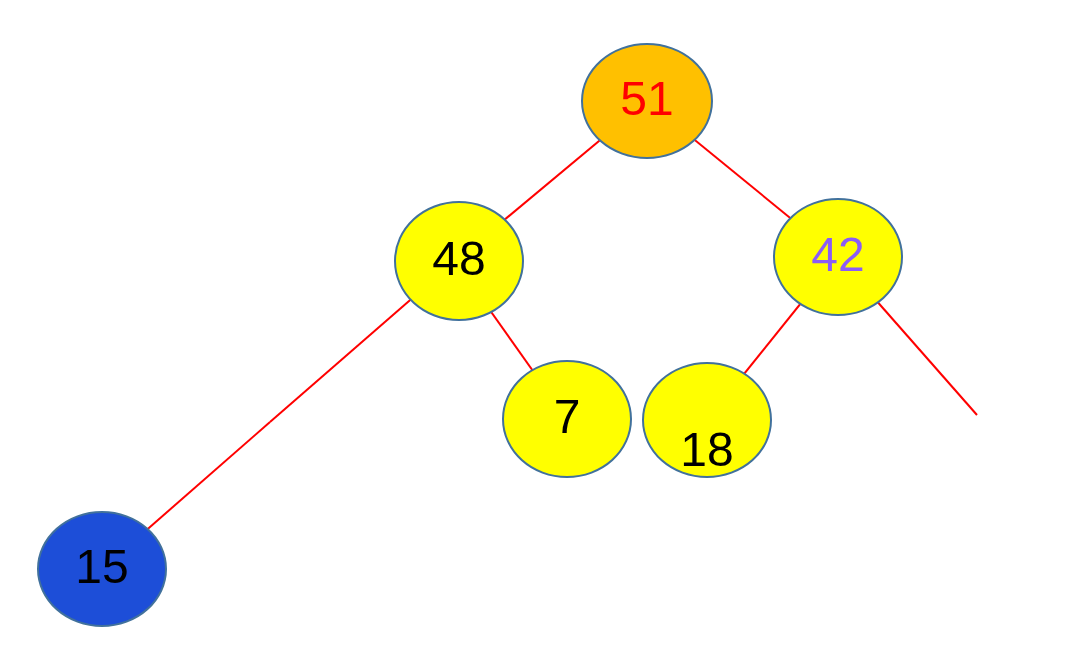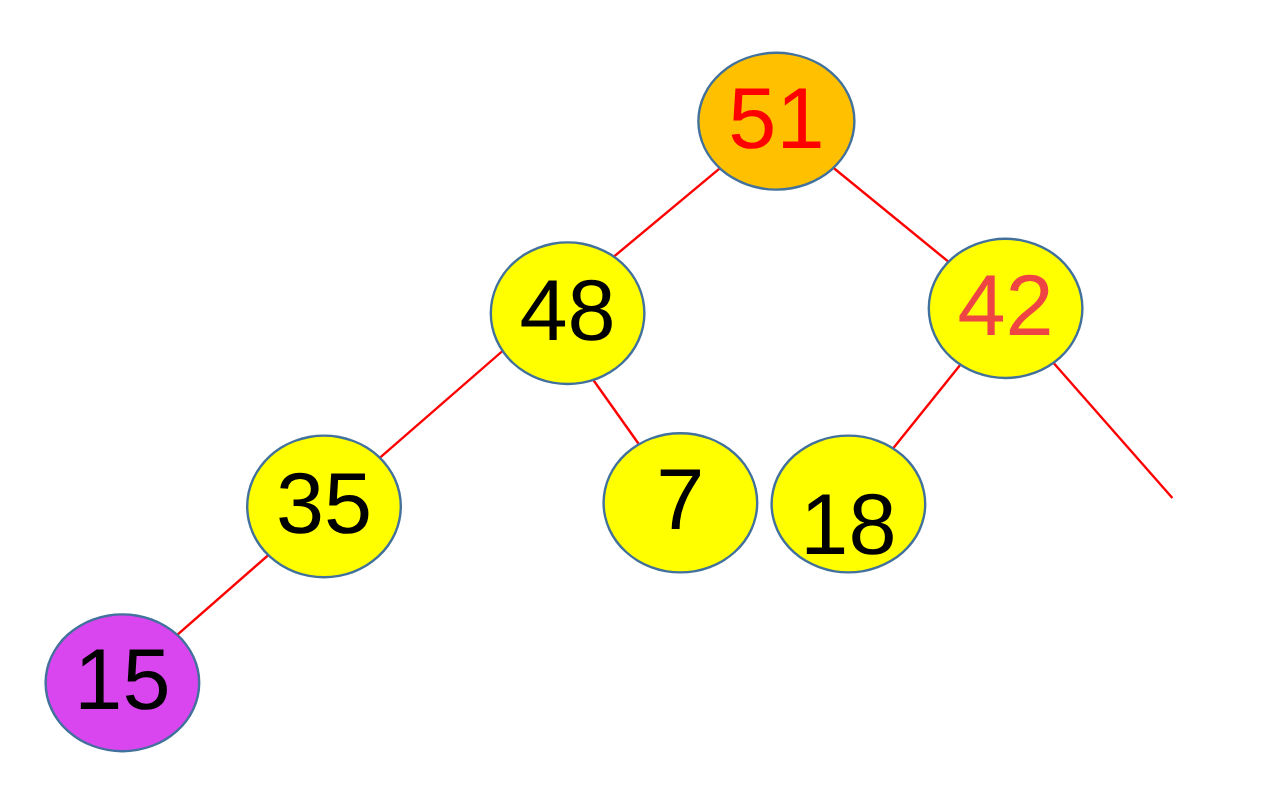--- a/index.html
+++ b/index.html
@@ -31,21 +31,21 @@
     height: 100%;
   }
   .node {
     position: absolute;
     box-sizing: border-box;
     border: 2px solid #41719C;
     border-radius: 50%;
     display: flex;
     align-items: center;
     justify-content: center;
-    font-size: 72px;
+    font-size: 48px;
     line-height: 1;
     user-select: none;
   }
   .node span {
     display: block;
     transform: translateY(-2px);
   }
 </style>
 </head>
 <body>
@@ -57,32 +57,29 @@
       <line x1="455" y1="261" x2="270" y2="422" stroke="#FF0000" stroke-width="2"></line>
       <line x1="455" y1="261" x2="567" y2="419" stroke="#FF0000" stroke-width="2"></line>
       <line x1="838" y1="257" x2="707" y2="420" stroke="#FF0000" stroke-width="2"></line>
       <line x1="838" y1="257" x2="977" y2="415" stroke="#FF0000" stroke-width="2"></line>
       <line x1="270" y1="422" x2="102" y2="569" stroke="#FF0000" stroke-width="2"></line>
     </svg>
   <div id="nodes-layer">
       <div class="node" style="left: 581px; top: 43px; width: 132px; height: 116px; background: rgb(255, 192, 0); color: rgb(255, 0, 0); border-color: rgb(65, 113, 156);">
         <span>51</span>
       </div>
-      <div class="node" style="left: 408px; top: 201px; width: 130px; height: 120px; background: rgb(255, 255, 0); color: rgb(0, 0, 0); border-color: rgb(65, 113, 156);">
+      <div class="node" style="left: 394px; top: 201px; width: 130px; height: 120px; background: rgb(255, 255, 0); color: rgb(0, 0, 0); border-color: rgb(65, 113, 156);">
         <span>48</span>
       </div>
-      <div class="node" style="left: 773px; top: 198px; width: 130px; height: 118px; background: rgb(255, 255, 0); color: #ef4444; border-color: rgb(65, 113, 156);">
+      <div class="node" style="left: 773px; top: 198px; width: 130px; height: 118px; background: rgb(255, 255, 0); color: #8b5cf6; border-color: rgb(65, 113, 156);">
         <span>42</span>
-      </div>
-      <div class="node" style="left: 205px; top: 362px; width: 130px; height: 120px; background: rgb(255, 255, 0); color: rgb(0, 0, 0); border-color: rgb(65, 113, 156);">
-        <span>35</span>
       </div>
       <div class="node" style="left: 502px; top: 360px; width: 130px; height: 118px; background: rgb(255, 255, 0); color: rgb(0, 0, 0); border-color: rgb(65, 113, 156);">
         <span>7</span>
       </div>
       <div class="node" style="left: 642px; top: 362px; width: 130px; height: 116px; background: rgb(255, 255, 0); color: rgb(0, 0, 0); border-color: rgb(65, 113, 156); align-items: flex-end;">
         <span>18</span>
       </div>
-      <div class="node" style="left: 37px; top: 511px; width: 130px; height: 116px; background: #d946ef; color: rgb(0, 0, 0); border-color: rgb(65, 113, 156);">
+      <div class="node" style="left: 37px; top: 511px; width: 130px; height: 116px; background: #1d4ed8; color: rgb(0, 0, 0); border-color: rgb(65, 113, 156);">
         <span>15</span>
       </div>
     </div>
 </div>
 
 </body></html>

